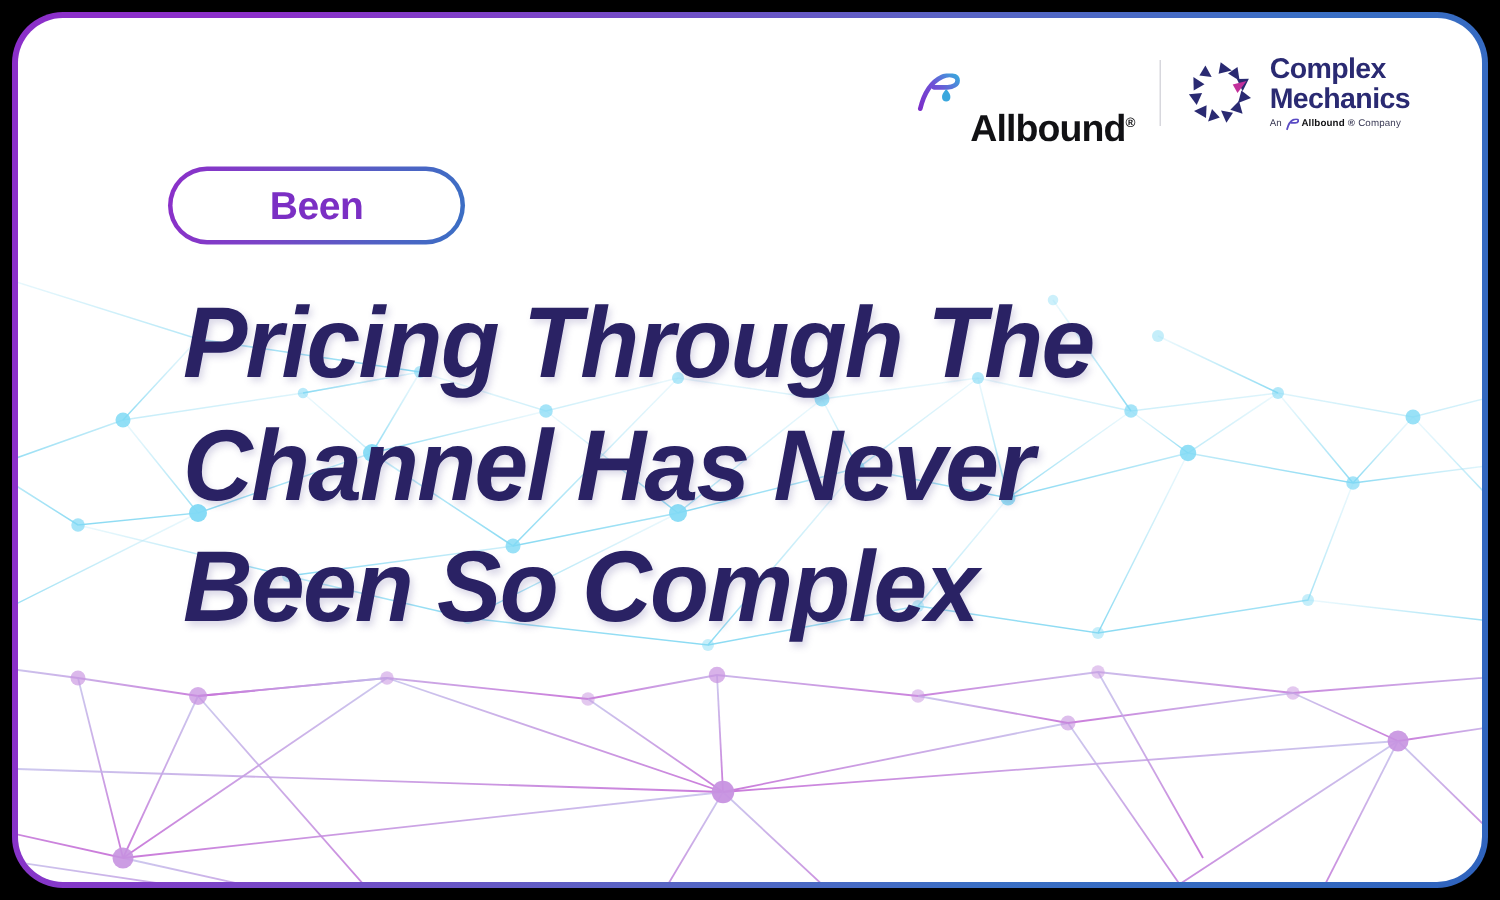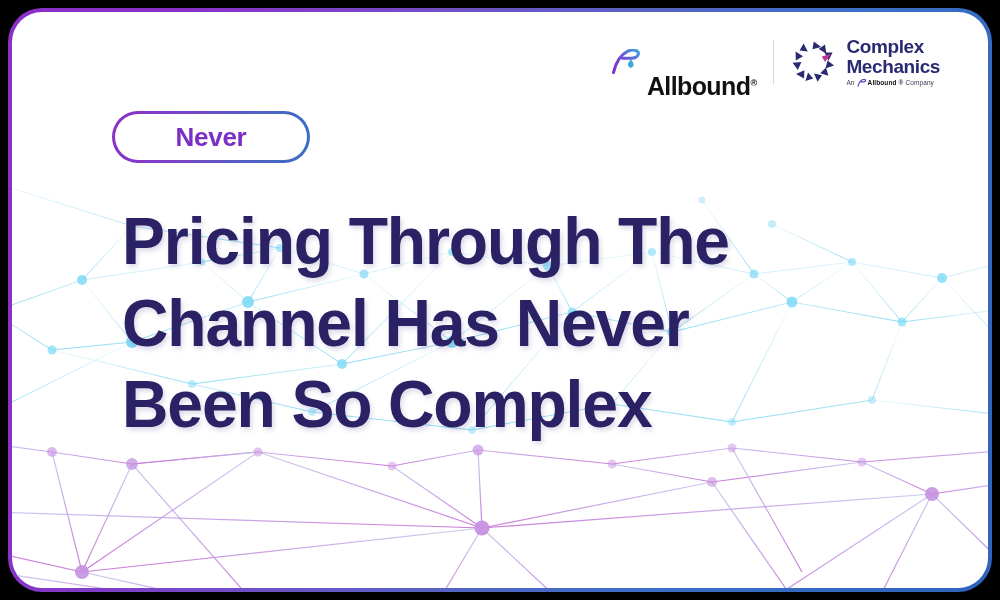--- a/index.html
+++ b/index.html
@@ -127,22 +127,23 @@
   #blog-label {
     font-size:26px;
     font-weight:bold;
     color:#7b2fc4;
     letter-spacing:-0.3px;
   }
 
   
   #headline {
     position:absolute;
-    left:110px; top:188px;
+    left:110px; top:176px;
     width:740px;
+    font-style:italic;
   }
   .headline-line {
     display:block;
     font-family:"Liberation Sans Narrow","Liberation Sans", sans-serif;
     font-size:67px;
     font-weight:bold;
     color:#2a2264;
     line-height:1.22;
     letter-spacing:-1.2px;
     text-shadow:2px 3px 5px rgba(90,80,150,0.22);
@@ -330,21 +331,21 @@
             <span id="cm-tag-allbound">Allbound</span>
             <span>®</span>
             <span class="tag-plain">Company</span>
           </div>
         </div>
       </div>
     </div>
 
     <div id="blog-badge">
       <div id="blog-badge-inner">
-        <span id="blog-label">Never</span>
+        <span id="blog-label">Been</span>
       </div>
     </div>
 
     <h1 id="headline">
       <span class="headline-line">Pricing Through The</span>
       <span class="headline-line">Channel Has Never</span>
       <span class="headline-line">Been So Complex</span>
     </h1>
 
   </div>

